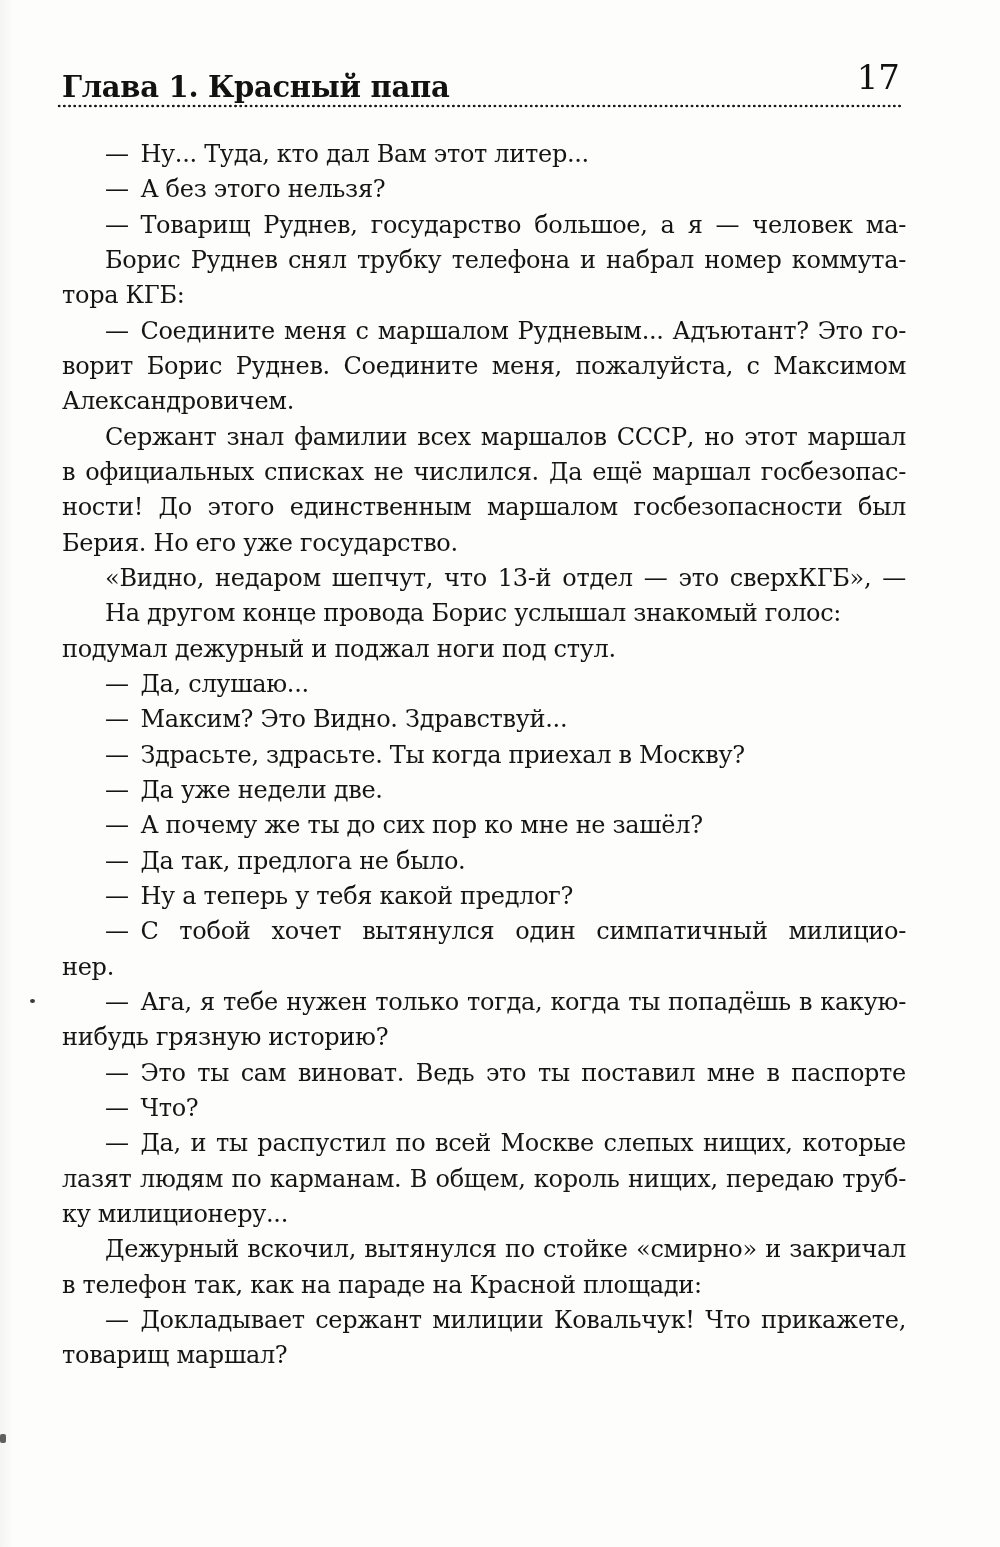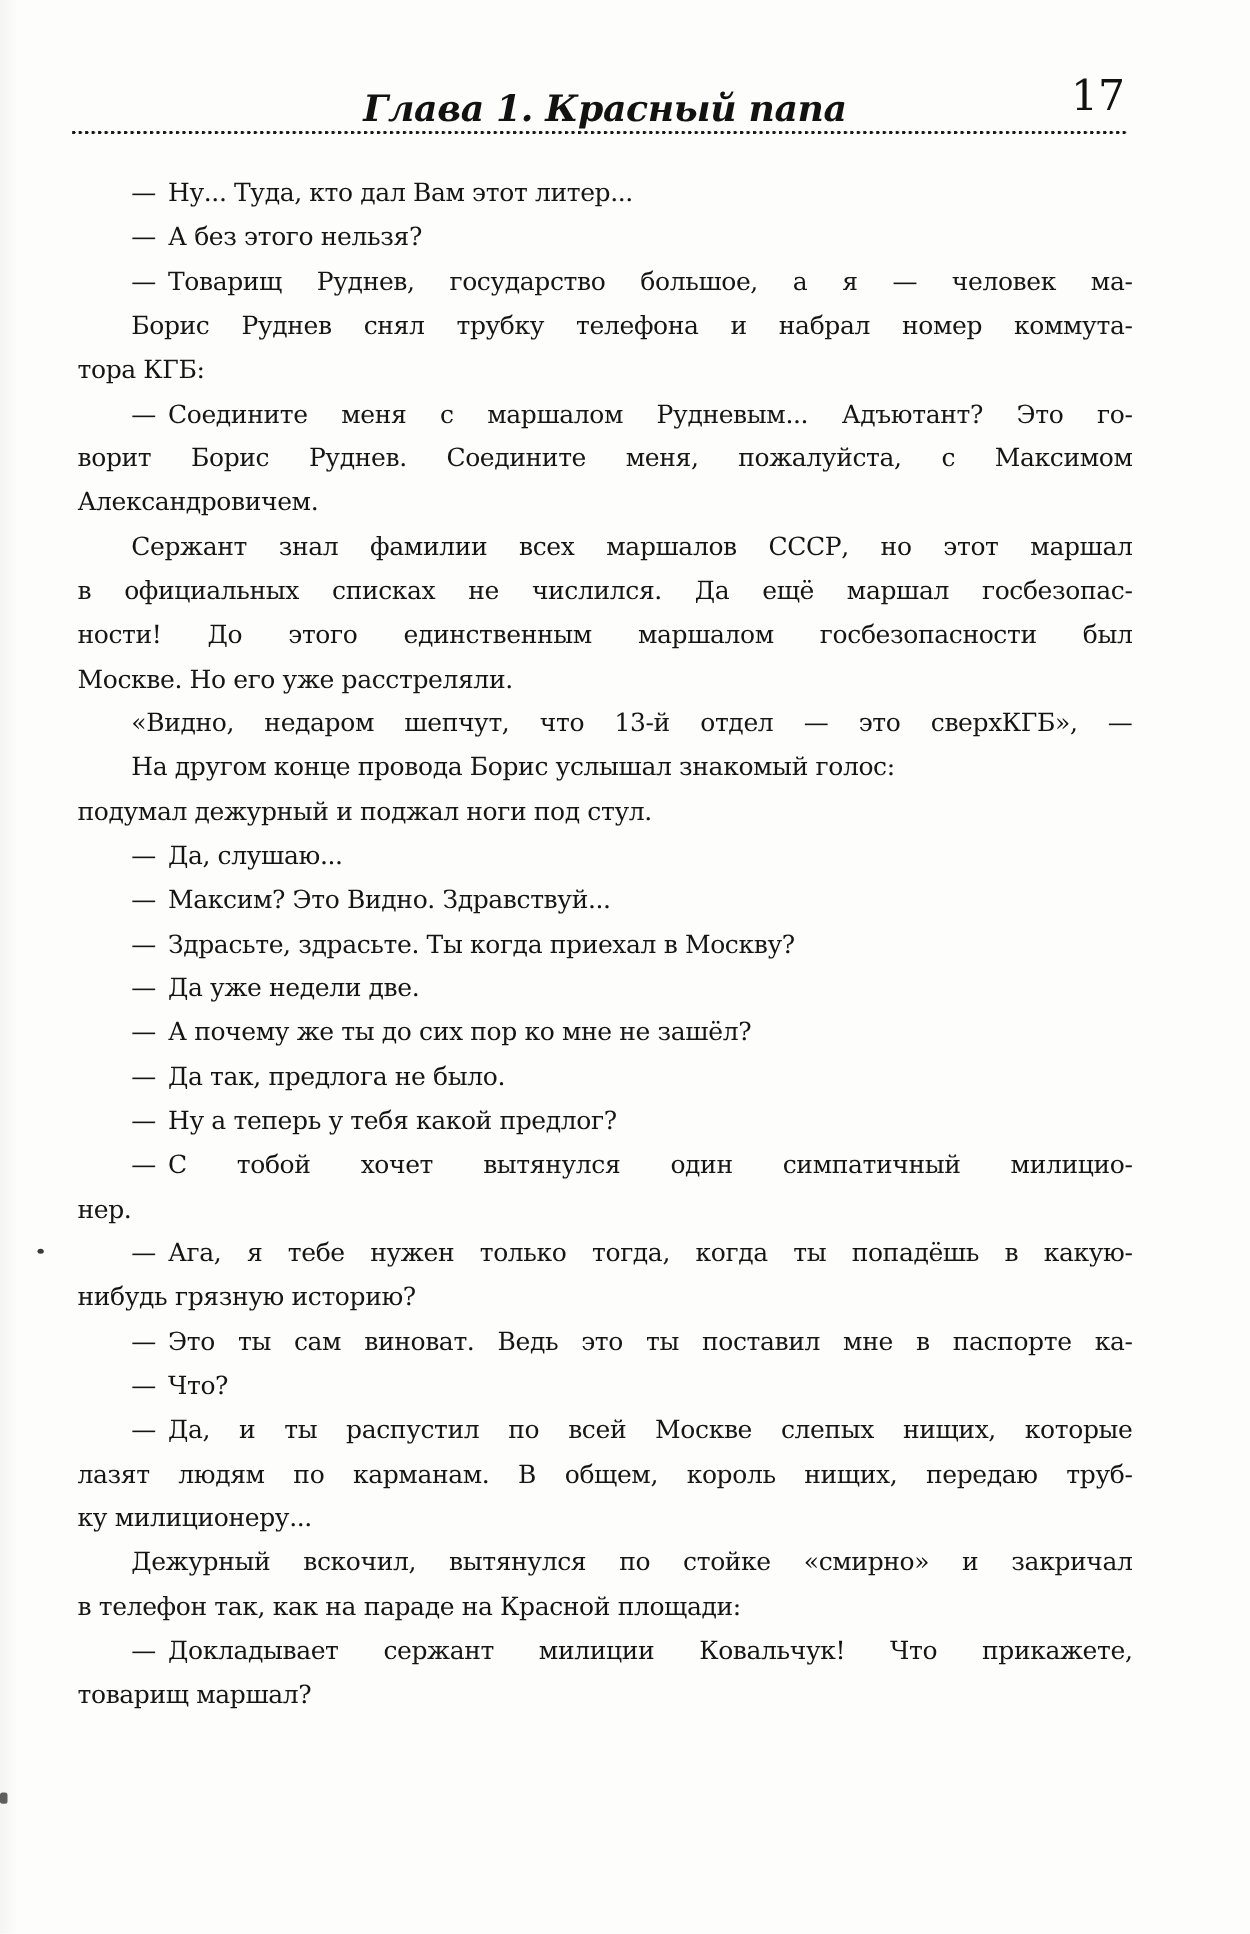--- a/index.html
+++ b/index.html
@@ -13,23 +13,22 @@
   }
   .page {
     position: absolute; inset: 0;
     background:
       linear-gradient(90deg, rgba(0,0,0,0.035) 0, rgba(0,0,0,0) 14px),
       linear-gradient(0deg, #fdfdfb, #fdfdfb);
   }
   .header-chapter {
     position: absolute;
     left: 62px; width: 844px; top: 70px;
-    text-align: center;
+    text-align: left;
     font-size: 29px;
-    font-style: italic;
     font-weight: bold;
     letter-spacing: -0.3px;
     color: #121212;
     white-space: nowrap;
   }
   .header-pagenum {
     position: absolute;
     top: 54px;
     left: 62px; width: 838px;
     text-align: right;
@@ -47,21 +46,21 @@
     background-repeat: repeat-x;
   }
   .body-text {
     position: absolute;
     left: 62px; top: 137px;
     width: 844px;
   }
   .line {
     height: 35.33px;
     line-height: 35.33px;
-    font-size: 20px;
+    font-size: 24px;
     letter-spacing: -0.3px;
     white-space: nowrap;
     overflow: visible;
     box-sizing: border-box;
     color: #151515;
   }
   .line.i { padding-left: 43px; }
   .line.j {
     white-space: normal;
     text-align: justify;
@@ -89,21 +88,21 @@
       <div class="line i">— А без этого нельзя?</div>
       <div class="line j i">— Товарищ Руднев, государство большое, а я — человек ма-</div>
       <div class="line j i">Борис Руднев снял трубку телефона и набрал номер коммута-</div>
       <div class="line">тора КГБ:</div>
       <div class="line j i">— Соедините меня с маршалом Рудневым... Адъютант? Это го-</div>
       <div class="line j">ворит Борис Руднев. Соедините меня, пожалуйста, с Максимом</div>
       <div class="line">Александровичем.</div>
       <div class="line j i">Сержант знал фамилии всех маршалов СССР, но этот маршал</div>
       <div class="line j">в официальных списках не числился. Да ещё маршал госбезопас-</div>
       <div class="line j">ности! До этого единственным маршалом госбезопасности был</div>
-      <div class="line">Москве. Но его уже расстреляли.</div>
+      <div class="line">Берия. Но его уже государство.</div>
       <div class="line j i">«Видно, недаром шепчут, что 13-й отдел — это сверхКГБ», —</div>
       <div class="line i">На другом конце провода Борис услышал знакомый голос:</div>
       <div class="line">подумал дежурный и поджал ноги под стул.</div>
       <div class="line i">— Да, слушаю...</div>
       <div class="line i">— Максим? Это Видно. Здравствуй...</div>
       <div class="line i">— Здрасьте, здрасьте. Ты когда приехал в Москву?</div>
       <div class="line i">— Да уже недели две.</div>
       <div class="line i">— А почему же ты до сих пор ко мне не зашёл?</div>
       <div class="line i">— Да так, предлога не было.</div>
       <div class="line i">— Ну а теперь у тебя какой предлог?</div>

